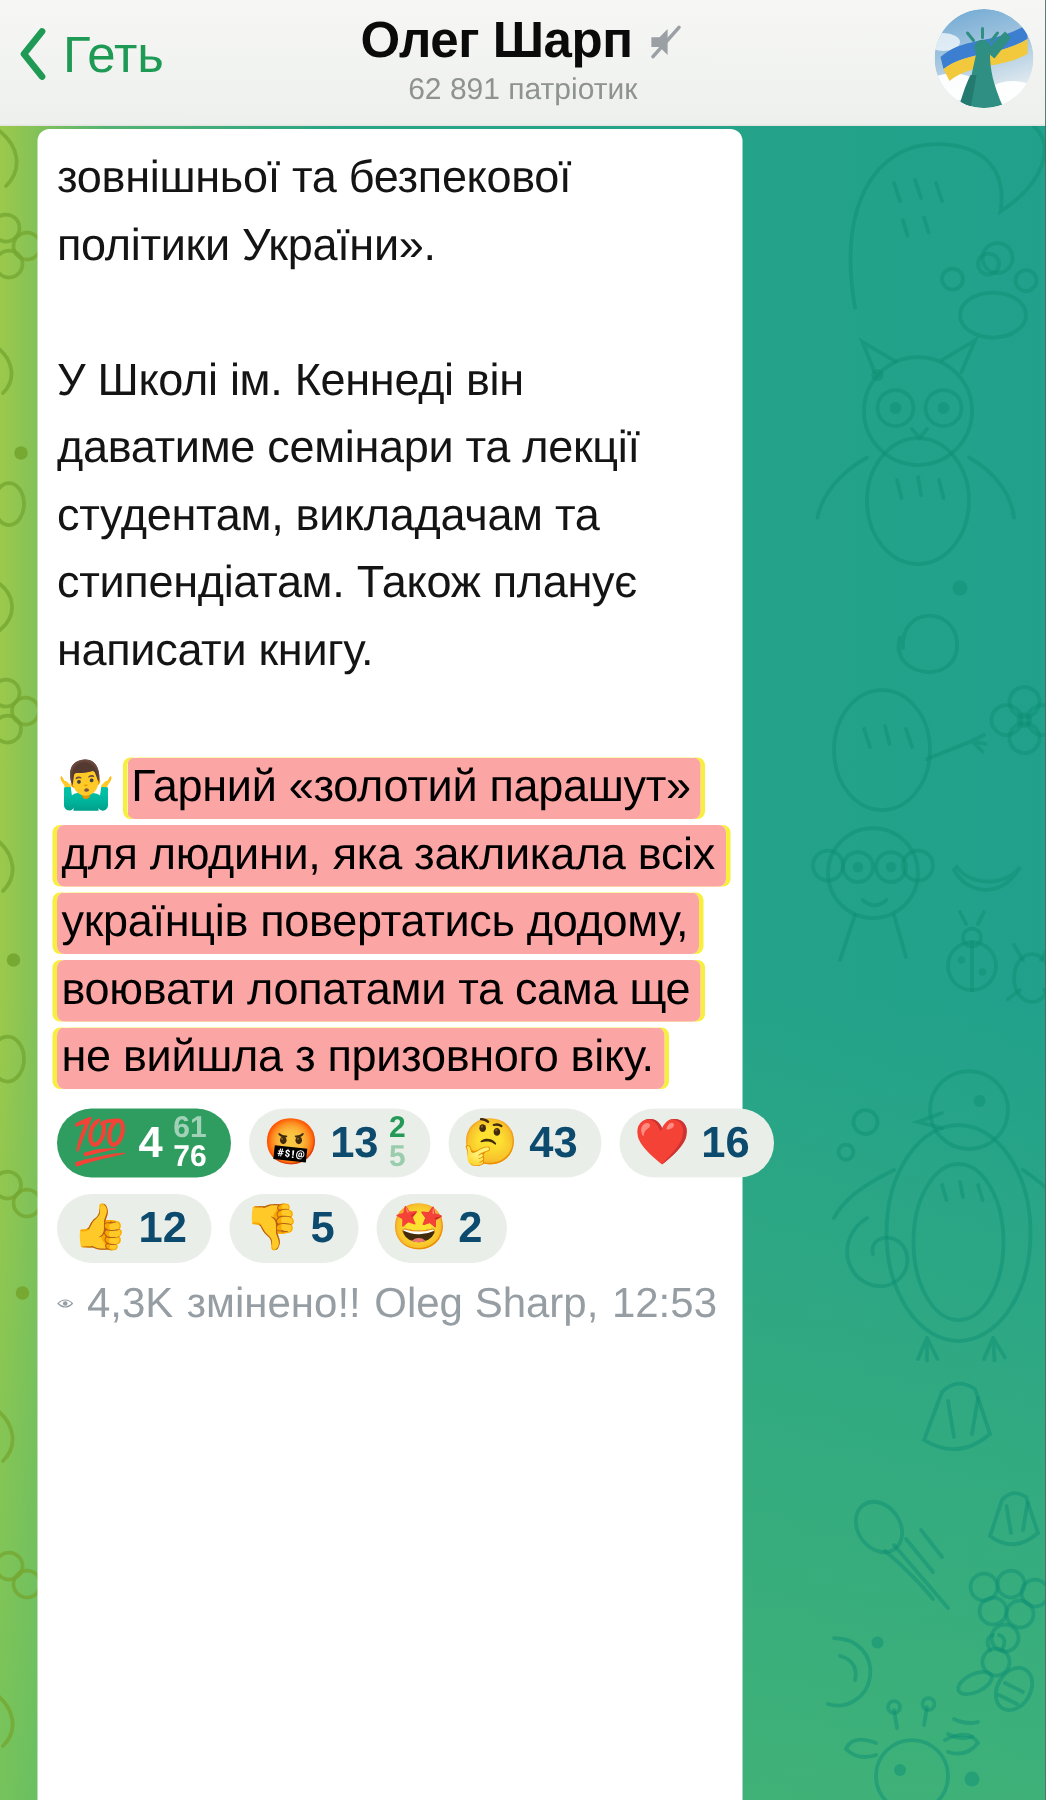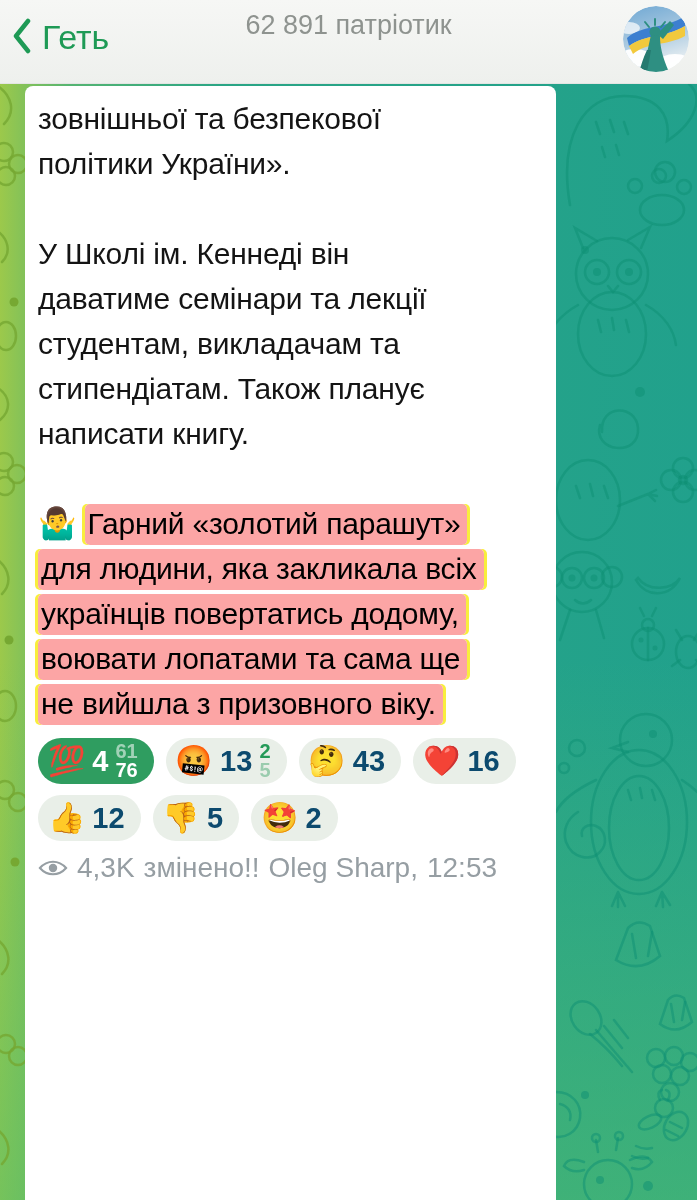--- a/index.html
+++ b/index.html
@@ -19,28 +19,28 @@
     background:linear-gradient(180deg,#f6f7f5 0%, #eef0ed 100%);
     border-bottom:1px solid rgba(0,0,0,0.07);
   }
   .back {
     position:absolute; left:12px; top:18px; display:flex; align-items:flex-start; gap:10px;
     color:#1e9a55; font-size:34px; cursor:pointer;
   }
   .hcenter { position:absolute; left:0; right:0; top:8px; text-align:center; }
   .trow { display:flex; align-items:center; justify-content:center; gap:9px; }
   .title { font-size:34px; font-weight:700; color:#0b0b0b; letter-spacing:-0.3px; }
-  .subtitle { margin-top:2px; font-size:27px; color:#8e938f; }
+  .subtitle { margin-top:2px; font-size:20px; color:#8e938f; }
   .avatar {
     position:absolute; right:8px; top:6px; width:66px; height:66px; border-radius:50%;
     overflow:hidden; cursor:pointer;
   }
   
   .bubble {
-    position:absolute; left:25px; top:86px; width:531px; bottom:0; z-index:2;
+    position:absolute; left:25px; top:86px; width:470px; bottom:0; z-index:2;
     background:#ffffff; border-radius:8px 8px 0 0;
     padding:10px 17px 0 13px;
   }
   .para {
     font-size:30px; line-height:45px; color:#141414; letter-spacing:-0.2px;
     white-space:pre-line; margin-bottom:45px;
   }
   .para--last { margin-bottom:12px; }
   .hl {
     background:#fca5a5;
@@ -210,20 +210,27 @@
   </svg>
 
   <div class="header">
     <div class="back">
       <svg width="20" height="36" viewBox="0 0 20 36">
         <polyline points="16,3 4,18 16,33" fill="none" stroke="#1e9a55" stroke-width="4.5" stroke-linecap="round" stroke-linejoin="round"></polyline>
       </svg>
       <span>Геть</span>
     </div>
     <div class="hcenter">
+      <div class="trow">
+        <span class="title">Олег Шарп</span>
+        <svg width="26" height="26" viewBox="0 0 24 24">
+          <polygon points="3,9 8,9 13,4 13,20 8,15 3,15" fill="#9aa0a4"></polygon>
+          <line x1="4" y1="21" x2="20" y2="3" stroke="#9aa0a4" stroke-width="2.2" stroke-linecap="round"></line>
+        </svg>
+      </div>
       <div class="subtitle">62 891 патріотик</div>
     </div>
     <div class="avatar">
       <svg width="66" height="66" viewBox="0 0 66 66">
         <defs>
           <clipPath id="avc">
               <circle cx="33" cy="33" r="33"></circle>
             </clipPath>
           <linearGradient id="sky" x1="0" y1="0" x2="0.3" y2="1">
             <stop offset="0" stop-color="#6ea7d3"></stop>

